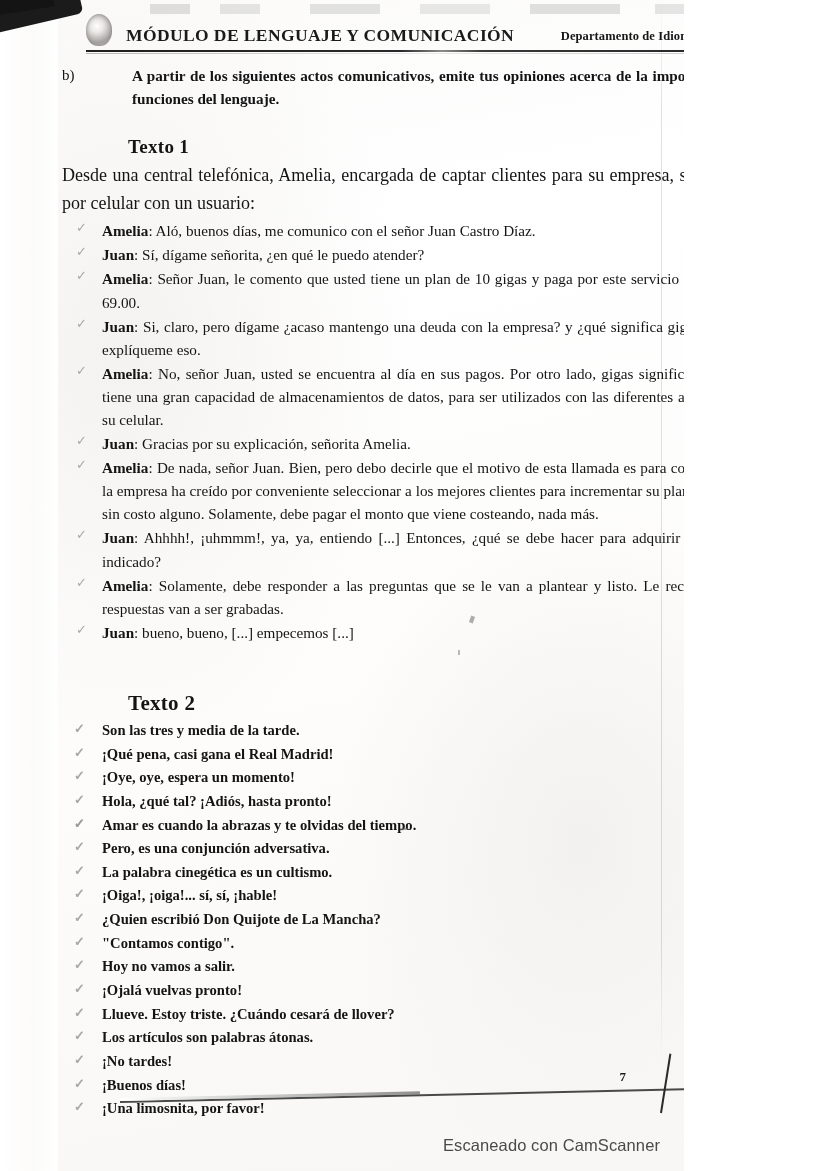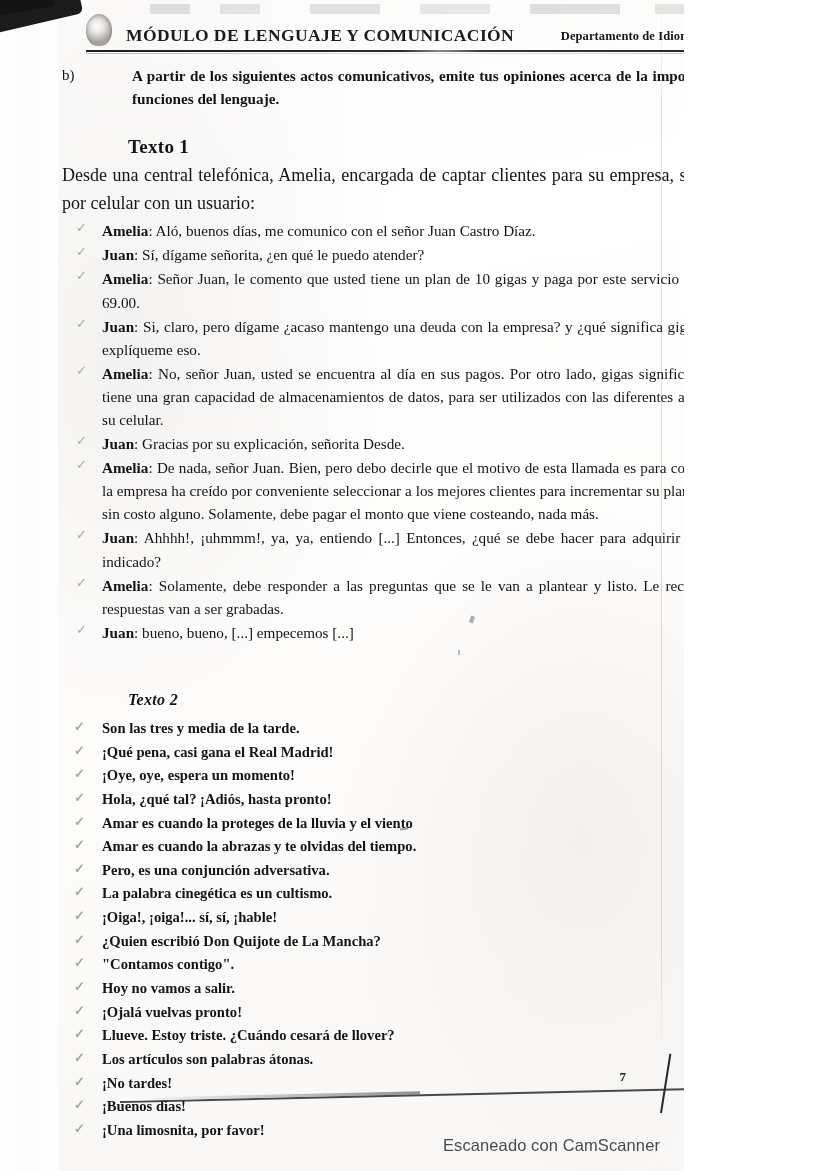--- a/index.html
+++ b/index.html
@@ -165,24 +165,23 @@
   }
 
   .texto-head {
     font-weight: bold;
     font-size: 19px;
     margin: 26px 0 4px 66px;
     letter-spacing: .3px;
   }
   .texto2-head {
     font-weight: bold;
-    font-size: 16px;
-    margin: 0 0 8px 66px;
+    font-size: 21px;
+    margin: 0 0 3px 66px;
     letter-spacing: .3px;
-    font-style: italic;
   }
 
   .intro {
     font-size: 18px;
     line-height: 1.53;
     text-align: justify;
     margin: 0 0 2px 0;
     padding-right: 4px;
   }
 
@@ -315,21 +314,21 @@
       <li>
         <span class="chk">✓</span>
         <span class="spk">Juan</span><span>: Si, claro, pero dígame ¿acaso mantengo una deuda con la empresa? y ¿qué significa gigas? Por favor, explíqueme eso.</span>
       </li>
       <li>
         <span class="chk">✓</span>
         <span class="spk">Amelia</span><span>: No, señor Juan, usted se encuentra al día en sus pagos. Por otro lado, gigas significa que su línea tiene una gran capacidad de almacenamientos de datos, para ser utilizados con las diferentes aplicaciones de su celular.</span>
       </li>
       <li>
         <span class="chk">✓</span>
-        <span class="spk">Juan</span><span>: Gracias por su explicación, señorita Desde.</span>
+        <span class="spk">Juan</span><span>: Gracias por su explicación, señorita Amelia.</span>
       </li>
       <li>
         <span class="chk">✓</span>
         <span class="spk">Amelia</span><span>: De nada, señor Juan. Bien, pero debo decirle que el motivo de esta llamada es para comunicarle que la empresa ha creído por conveniente seleccionar a los mejores clientes para incrementar su plan, obviamente, sin costo alguno. Solamente, debe pagar el monto que viene costeando, nada más.</span>
       </li>
       <li>
         <span class="chk">✓</span>
         <span class="spk">Juan</span><span>: Ahhhh!, ¡uhmmm!, ya, ya, entiendo [...] Entonces, ¿qué se debe hacer para adquirir lo que me ha indicado?</span>
       </li>
       <li>
@@ -344,21 +343,21 @@
 
     <div class="gap"></div>
 
     <div class="texto2-head">Texto 2</div>
 
     <ul class="simple">
       <li><span class="chk">✓</span><span>Son las tres y media de la tarde.</span></li>
       <li><span class="chk">✓</span><span>¡Qué pena, casi gana el Real Madrid!</span></li>
       <li><span class="chk">✓</span><span>¡Oye, oye, espera un momento!</span></li>
       <li><span class="chk">✓</span><span>Hola, ¿qué tal? ¡Adiós, hasta pronto!</span></li>
-      <li><span class="chk">✓</span><span>Amar es cuando la proteges de la lluvia y el viento</span></li>
+      <li><span class="chk">✓</span></li>
       <li><span class="chk">✓</span><span>Amar es cuando la abrazas y te olvidas del tiempo.</span></li>
       <li><span class="chk">✓</span><span>Pero, es una conjunción adversativa.</span></li>
       <li><span class="chk">✓</span><span> La palabra cinegética es un cultismo.</span></li>
       <li><span class="chk">✓</span><span>¡Oiga!, ¡oiga!... sí, sí, ¡hable!</span></li>
       <li><span class="chk">✓</span><span>¿Quien escribió Don Quijote de La Mancha?</span></li>
       <li><span class="chk">✓</span><span>"Contamos contigo".</span></li>
       <li><span class="chk">✓</span><span>Hoy no vamos a salir.</span></li>
       <li><span class="chk">✓</span><span>¡Ojalá vuelvas pronto!</span></li>
       <li><span class="chk">✓</span><span>Llueve. Estoy triste. ¿Cuándo cesará de llover?</span></li>
       <li><span class="chk">✓</span><span>Los artículos son palabras átonas.</span></li>

